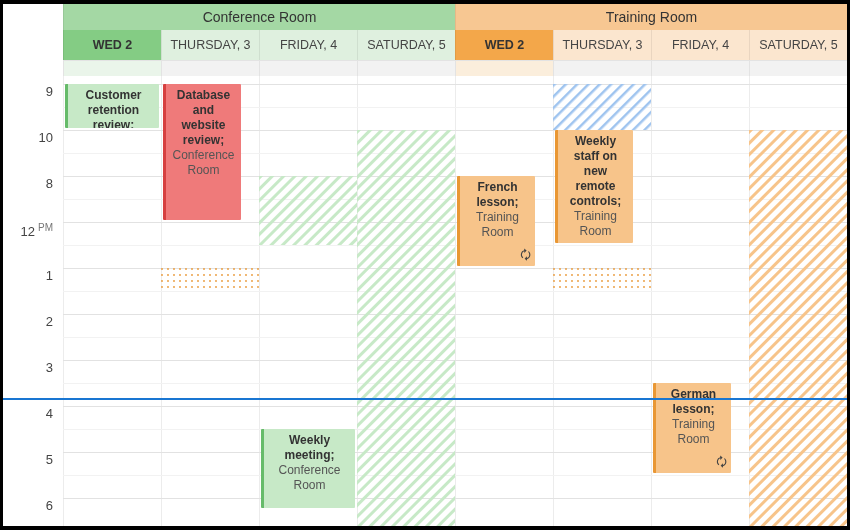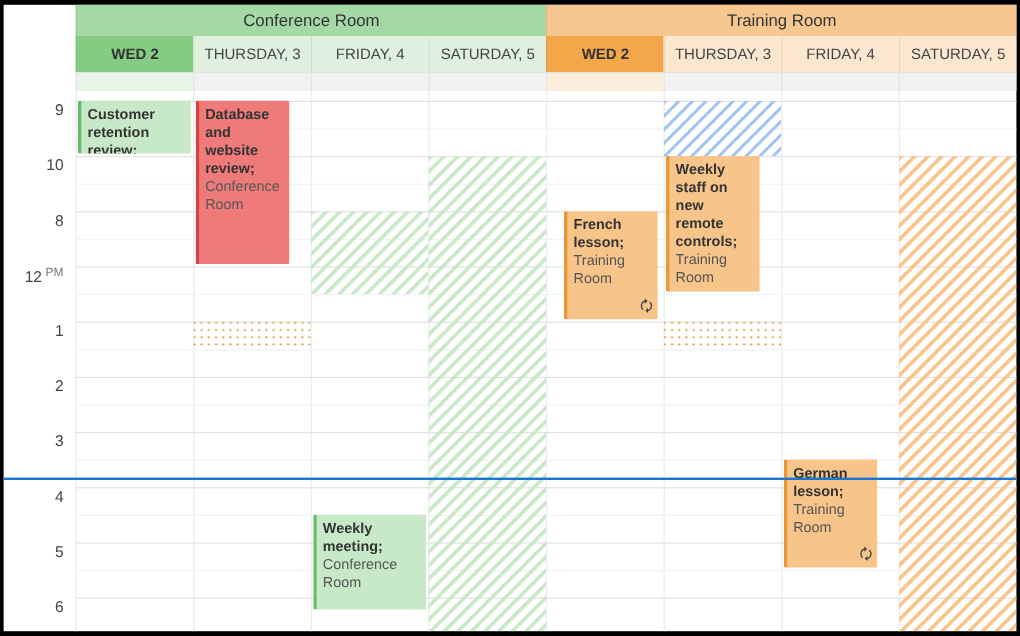--- a/index.html
+++ b/index.html
@@ -20,21 +20,21 @@
   .day-header.cur-o { background: #f3a74a; font-weight: bold; color: #333; }
   .allday-row { display: flex; height: 16px; }
   .allday-cell { flex: 1; background: #f2f2f2; border-left: 1px solid #e3e3e3; border-top: 1px solid #e3e3e3; }
   .allday-cell.cur-g { background: #eaf5ea; }
   .allday-cell.cur-o { background: #fbeedc; }
   .grid { position: relative; height: calc(100% - 72px); }
   .day-col { position: absolute; top: 0; bottom: 0; border-left: 1px solid #ececec; }
   .half-line { position: absolute; left: 0; right: 0; height: 0; border-top: 1px solid #f2f2f2; }
   .hour-line { position: absolute; left: 0; right: 0; height: 0; border-top: 1px solid #e2e2e2; }
   .now-line { position: absolute; left: 0; right: 0; height: 0; border-top: 2px solid #1976d2; z-index: 10; }
-  .evt { position: absolute; border-radius: 1px; padding: 4px 5px; font-size: 12px; line-height: 1.25; overflow: hidden; cursor: pointer; }
+  .evt { position: absolute; border-radius: 1px; padding: 4px 5px; font-size: 12px; line-height: 1.25; overflow: hidden; cursor: pointer; text-align: center; }
   .evt .title { font-weight: bold; color: #333; }
   .evt .loc { color: #555; }
   .evt.green { background: #c7e9c7; border-left: 3px solid #66bb6a; }
   .evt.red { background: #ef7a7a; border-left: 3px solid #d64040; }
   .evt.red .title, .evt.red .loc { }
   .evt.orange { background: #f7c48a; border-left: 3px solid #e99734; }
   .recur { position: absolute; right: 4px; bottom: 3px; font-size: 12px; color: #444; }
   .hatch { position: absolute; pointer-events: none; }
   .hatch svg { width: 100%; height: 100%; display: block; }
 </style>
@@ -209,21 +209,21 @@
         <svg>
             <defs>
               <pattern id="pd2" width="6" height="6" patternUnits="userSpaceOnUse">
                 <circle cx="1" cy="1" r="0.9" fill="#e99734"></circle>
               </pattern>
             </defs>
             <rect width="100%" height="100%" fill="url(#pd2)"></rect>
           </svg>
       </div>
 
-      <div class="evt orange" style="left:15px;width:calc(25% - 20px);top:100px;height:90px">
+      <div class="evt orange" style="left:2px;width:calc(25% - 20px);top:100px;height:90px">
         <div class="title">French lesson;</div>
         <div class="loc">Training Room</div>
         <span class="recur">🗘</span>
       </div>
       <div class="evt orange" style="left:calc(25% + 2px);width:calc(25% - 20px);top:54px;height:113px">
         <div class="title">Weekly staff on new remote controls;</div>
         <div class="loc">Training Room</div>
       </div>
       <div class="evt orange" style="left:calc(50% + 2px);width:calc(25% - 20px);top:307px;height:90px">
         <div class="title">German lesson;</div>

